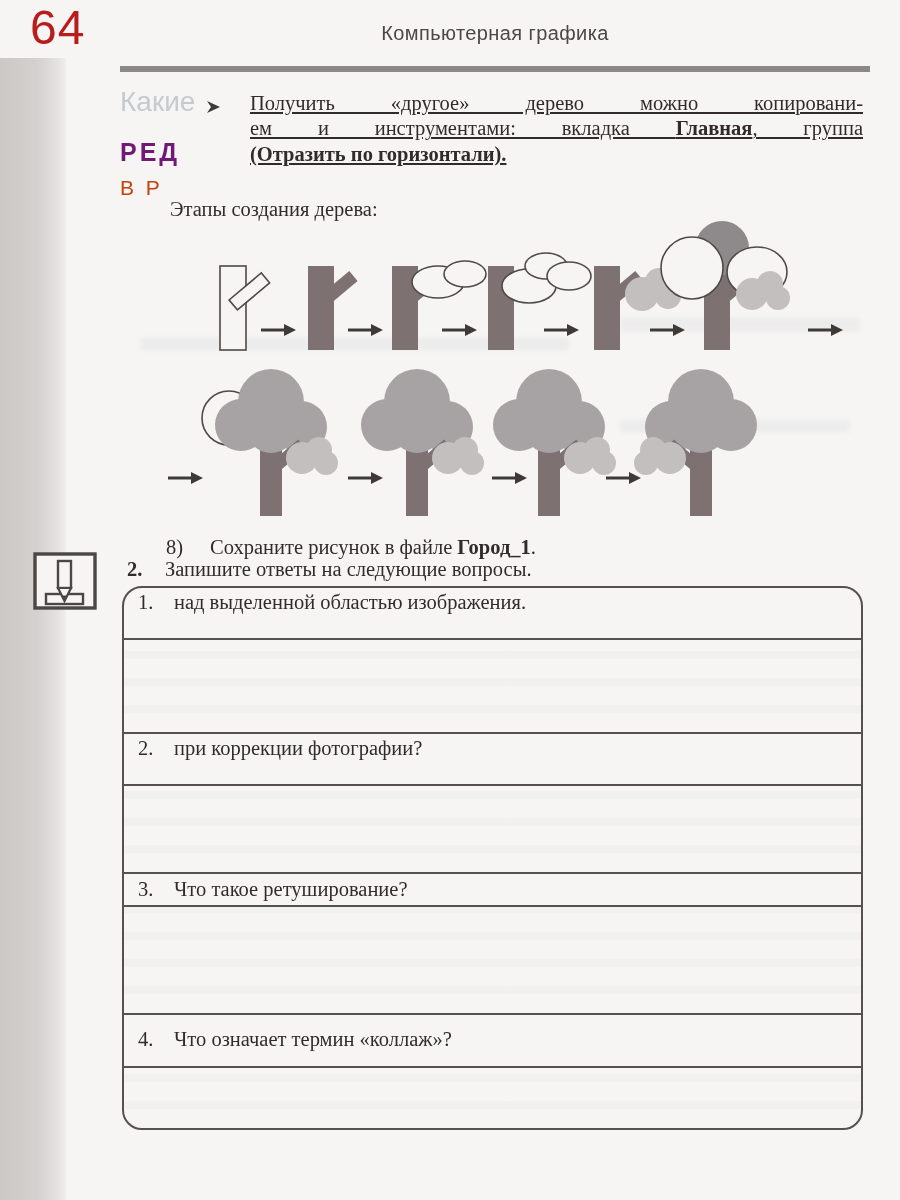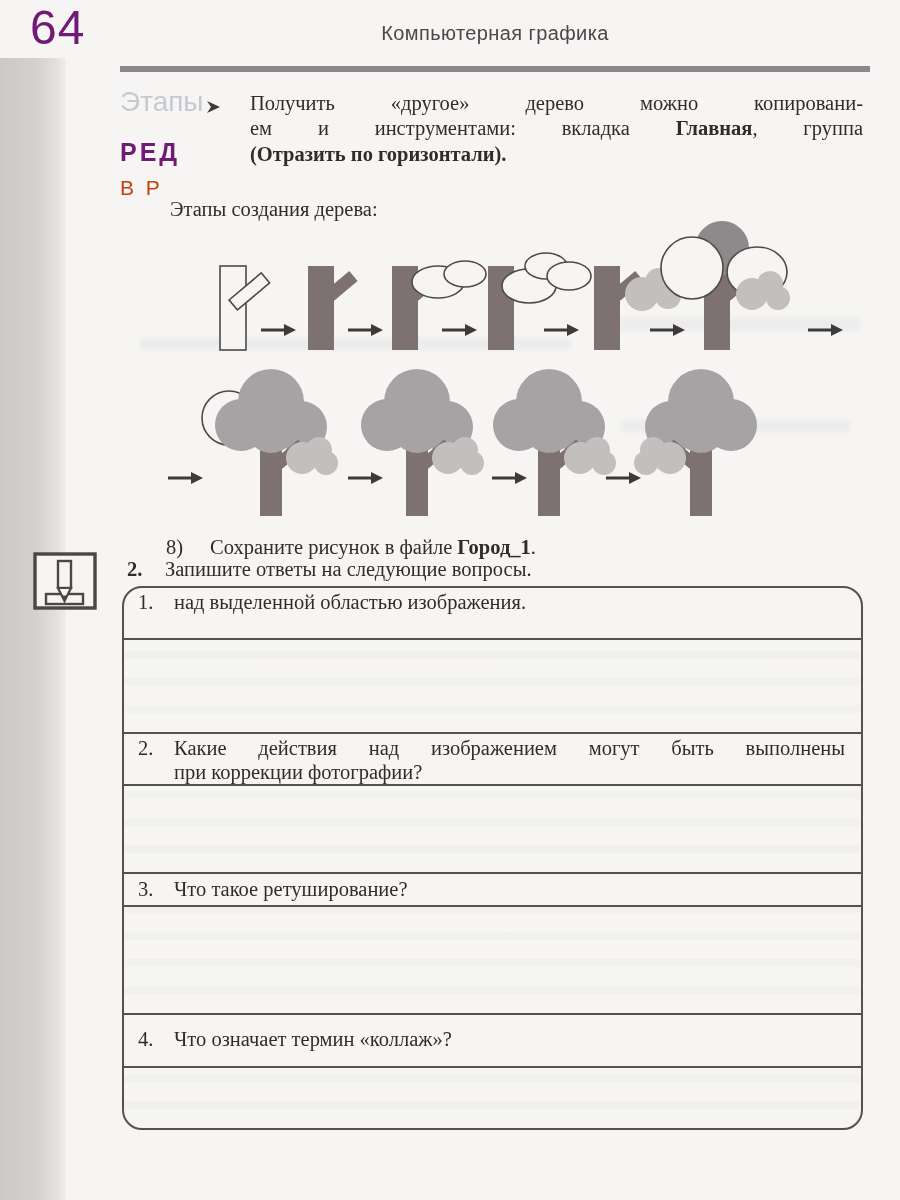--- a/index.html
+++ b/index.html
@@ -8,42 +8,42 @@
     background:#f6f5f3;overflow:hidden;
     font-family:"Liberation Serif","DejaVu Serif",serif;color:#312c2a;
   }
   .left-strip{
     position:absolute;left:0;top:58px;width:66px;height:1142px;
     background:linear-gradient(90deg,#cbc8c6 0%,#d3d0ce 55%,#e3e1df 85%,#f0eeec 100%);
   }
   .page-num{
     position:absolute;left:30px;top:0px;
     font-family:"Liberation Sans","DejaVu Sans",sans-serif;
-    font-size:48px;color:#701a75;letter-spacing:1px;
+    font-size:48px;color:#b91c1c;letter-spacing:1px;
   }
   .header-title{
     position:absolute;left:120px;top:22px;width:750px;text-align:center;
     font-family:"Liberation Sans","DejaVu Sans",sans-serif;
     font-size:20px;color:#4c4748;letter-spacing:.4px;
   }
   .header-rule{position:absolute;left:120px;top:66px;width:750px;height:6px;background:#8e8789;}
 
   .ghost{
     position:absolute;font-family:"Liberation Sans","DejaVu Sans",sans-serif;
     color:#c3cbd0;filter:blur(.7px);user-select:none;
   }
   .g1{left:120px;top:86px;font-size:28px;}
   .g2{left:120px;top:138px;font-size:25px;font-weight:bold;letter-spacing:3px;color:#701a75;}
   .g3{left:120px;top:176px;font-size:21px;font-weight:normal;letter-spacing:3px;color:#c2410c;}
   .smudge{position:absolute;background:rgba(165,175,190,.12);filter:blur(2px);border-radius:3px;}
 
   .bullet{position:absolute;left:206px;top:99px;}
 
   .intro{position:absolute;left:250px;top:92px;width:613px;font-size:20.5px;}
-  .intro .line{height:25.4px;text-align:justify;text-align-last:justify;}
+  .intro .line{height:25.4px;text-align:justify;text-align-last:justify;text-decoration:underline;}
   .intro .line:last-child{text-align-last:left;}
   .b{font-weight:bold;}
 
   .stages-caption{position:absolute;left:170px;top:198px;font-size:20.5px;}
 
   .diagram{position:absolute;left:120px;top:220px;width:770px;height:302px;}
 
   .step8{position:absolute;left:166px;top:524px;font-size:20.5px;margin-top:12px;}
   .step8 .num{display:inline-block;width:44px;}
   .task2{position:absolute;left:127px;top:558px;font-size:20.5px;}
@@ -89,21 +89,21 @@
 <body>
 
 <div class="page">
 
   <div class="left-strip"></div>
 
   <div class="page-num">64</div>
   <div class="header-title">Компьютерная графика</div>
   <div class="header-rule"></div>
 
-  <div class="ghost g1">Этапы</div>
+  <div class="ghost g1">Какие</div>
   <div class="ghost g2">РЕД</div>
   <div class="ghost g3">В Р</div>
   <div class="smudge" style="left:620px;top:318px;width:240px;height:13px;"></div>
   <div class="smudge" style="left:140px;top:338px;width:430px;height:12px;"></div>
   <div class="smudge" style="left:620px;top:420px;width:230px;height:12px;"></div>
 
   <span class="bullet">
     <svg width="15" height="16" viewBox="0 0 15 16">
         <polygon points="1,2 14,8 1,14 5,8" fill="#3f3a37"></polygon>
       </svg>
@@ -276,21 +276,20 @@
       <div class="qrow q1">
         <span class="qnum">1.</span>
         <div class="qtext">
           <div class="qline">над выделенной областью изображения.</div>
         </div>
       </div>
       <div class="ans a1"></div>
       <div class="qrow q2">
         <span class="qnum">2.</span>
         <div class="qtext">
-          <div class="qline just">Какие действия над изображением могут быть выполнены</div>
           <div class="qline">при коррекции фотографии?</div>
         </div>
       </div>
       <div class="ans a2"></div>
       <div class="qrow q3">
         <span class="qnum">3.</span>
         <div class="qtext">
           <div class="qline">Что такое ретуширование?</div>
         </div>
       </div>

